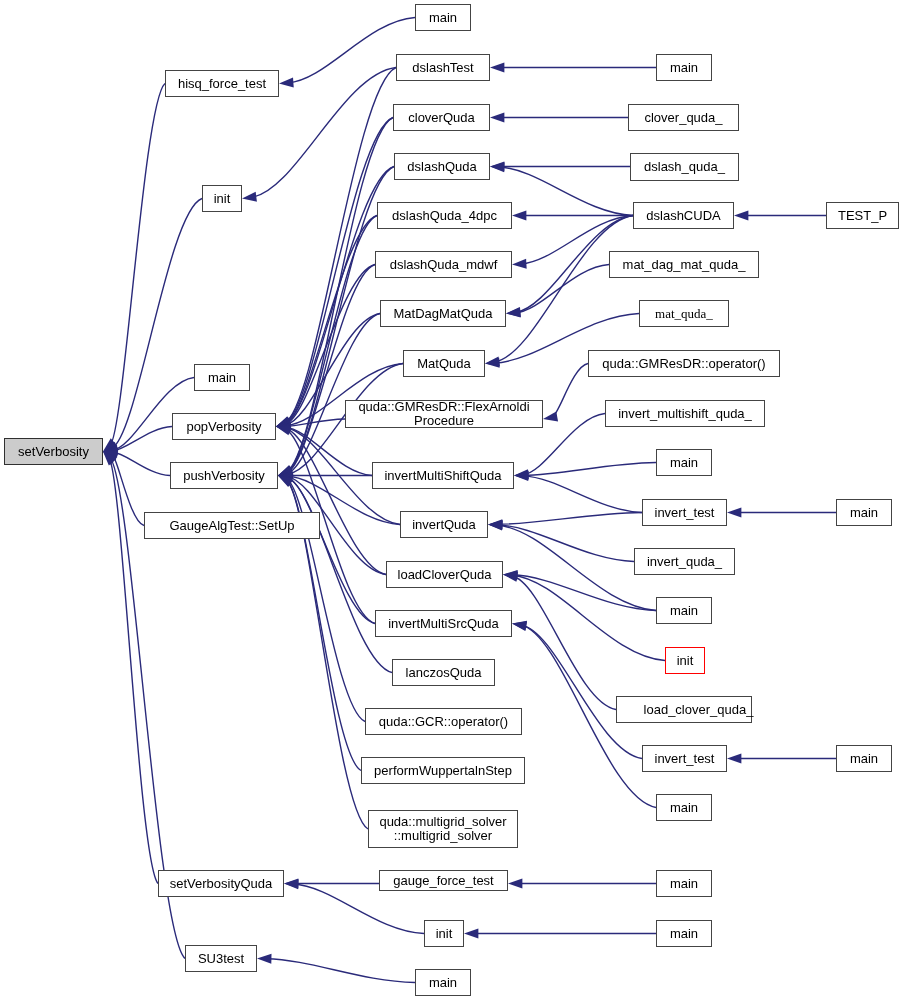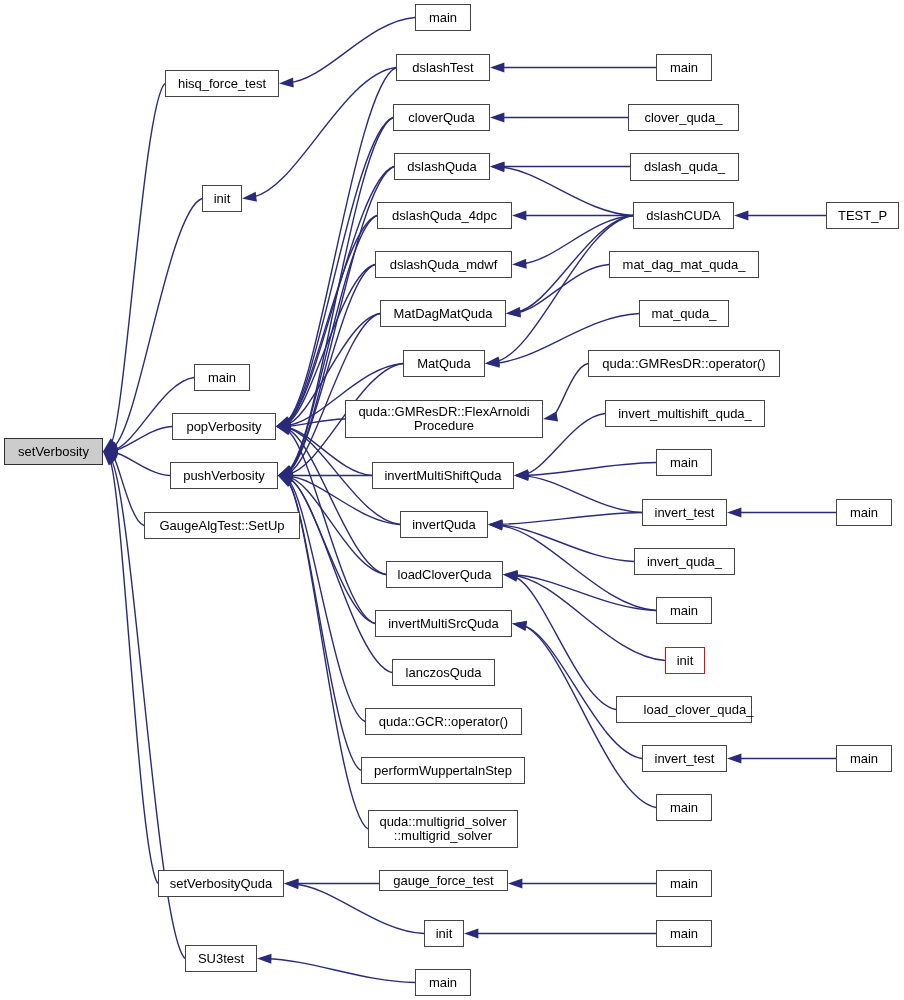--- a/index.html
+++ b/index.html
@@ -157,42 +157,42 @@
     <div class="node" style="left: 165px; top: 70px; width: 114px; height: 27px;">hisq_force_test</div>
     <div class="node" style="left: 202px; top: 185px; width: 40px; height: 27px;">init</div>
     <div class="node" style="left: 415px; top: 4px; width: 56px; height: 27px;">main</div>
     <div class="node" style="left: 396px; top: 54px; width: 94px; height: 27px;">dslashTest</div>
     <div class="node" style="left: 393px; top: 104px; width: 97px; height: 27px;">cloverQuda</div>
     <div class="node" style="left: 394px; top: 153px; width: 96px; height: 27px;">dslashQuda</div>
     <div class="node" style="left: 377px; top: 202px; width: 135px; height: 27px;">dslashQuda_4dpc</div>
     <div class="node" style="left: 375px; top: 251px; width: 137px; height: 27px;">dslashQuda_mdwf</div>
     <div class="node" style="left: 380px; top: 300px; width: 126px; height: 27px;">MatDagMatQuda</div>
     <div class="node" style="left: 403px; top: 350px; width: 82px; height: 27px;">MatQuda</div>
-    <div class="node" style="left: 345px; top: 400px; width: 198px; height: 38px;">quda::GMResDR::FlexArnoldi
+    <div class="node" style="left: 345px; top: 400px; width: 198px; height: 28px;">quda::GMResDR::FlexArnoldi
 Procedure</div>
     <div class="node" style="left: 194px; top: 364px; width: 56px; height: 27px;">main</div>
     <div class="node" style="left: 172px; top: 413px; width: 104px; height: 27px;">popVerbosity</div>
     <div class="node" style="left: 170px; top: 462px; width: 108px; height: 27px;">pushVerbosity</div>
-    <div class="node" style="left: 144px; top: 512px; width: 156px; height: 27px;">GaugeAlgTest::SetUp</div>
+    <div class="node" style="left: 144px; top: 512px; width: 176px; height: 27px;">GaugeAlgTest::SetUp</div>
     <div class="node" style="left: 372px; top: 462px; width: 142px; height: 27px;">invertMultiShiftQuda</div>
     <div class="node" style="left: 400px; top: 511px; width: 88px; height: 27px;">invertQuda</div>
     <div class="node" style="left: 386px; top: 561px; width: 117px; height: 27px;">loadCloverQuda</div>
     <div class="node" style="left: 375px; top: 610px; width: 137px; height: 27px;">invertMultiSrcQuda</div>
     <div class="node" style="left: 392px; top: 659px; width: 103px; height: 27px;">lanczosQuda</div>
     <div class="node" style="left: 365px; top: 708px; width: 157px; height: 27px;">quda::GCR::operator()</div>
     <div class="node" style="left: 361px; top: 757px; width: 164px; height: 27px;">performWuppertalnStep</div>
     <div class="node" style="left: 368px; top: 810px; width: 150px; height: 38px;">quda::multigrid_solver
 ::multigrid_solver</div>
     <div class="node" style="left: 656px; top: 54px; width: 56px; height: 27px;">main</div>
     <div class="node" style="left: 628px; top: 104px; width: 111px; height: 27px;">clover_quda_</div>
     <div class="node" style="left: 630px; top: 153px; width: 109px; height: 28px;">dslash_quda_</div>
     <div class="node" style="left: 633px; top: 202px; width: 101px; height: 27px;">dslashCUDA</div>
     <div class="node" style="left: 826px; top: 202px; width: 73px; height: 27px;">TEST_P</div>
     <div class="node" style="left: 609px; top: 251px; width: 150px; height: 27px;">mat_dag_mat_quda_</div>
-    <div class="node" style="left: 639px; top: 300px; width: 90px; height: 27px;">mat_quda_</div>
+    <div class="node" style="left: 639px; top: 300px; width: 90px; height: 27px; font-family: Liberation Serif, serif;">mat_quda_</div>
     <div class="node" style="left: 588px; top: 350px; width: 192px; height: 27px;">quda::GMResDR::operator()</div>
     <div class="node" style="left: 605px; top: 400px; width: 160px; height: 27px;">invert_multishift_quda_</div>
     <div class="node" style="left: 656px; top: 449px; width: 56px; height: 27px;">main</div>
     <div class="node" style="left: 642px; top: 499px; width: 85px; height: 27px;">invert_test</div>
     <div class="node" style="left: 836px; top: 499px; width: 56px; height: 27px;">main</div>
     <div class="node" style="left: 634px; top: 548px; width: 101px; height: 27px;">invert_quda_</div>
     <div class="node" style="left: 656px; top: 597px; width: 56px; height: 27px;">main</div>
     <div class="node hl" style="left: 665px; top: 647px; width: 40px; height: 27px;">init</div>
     <div class="node" style="left: 616px; top: 696px; width: 136px; height: 27px; padding-left: 29px;">load_clover_quda_</div>
     <div class="node" style="left: 642px; top: 745px; width: 85px; height: 27px;">invert_test</div>

